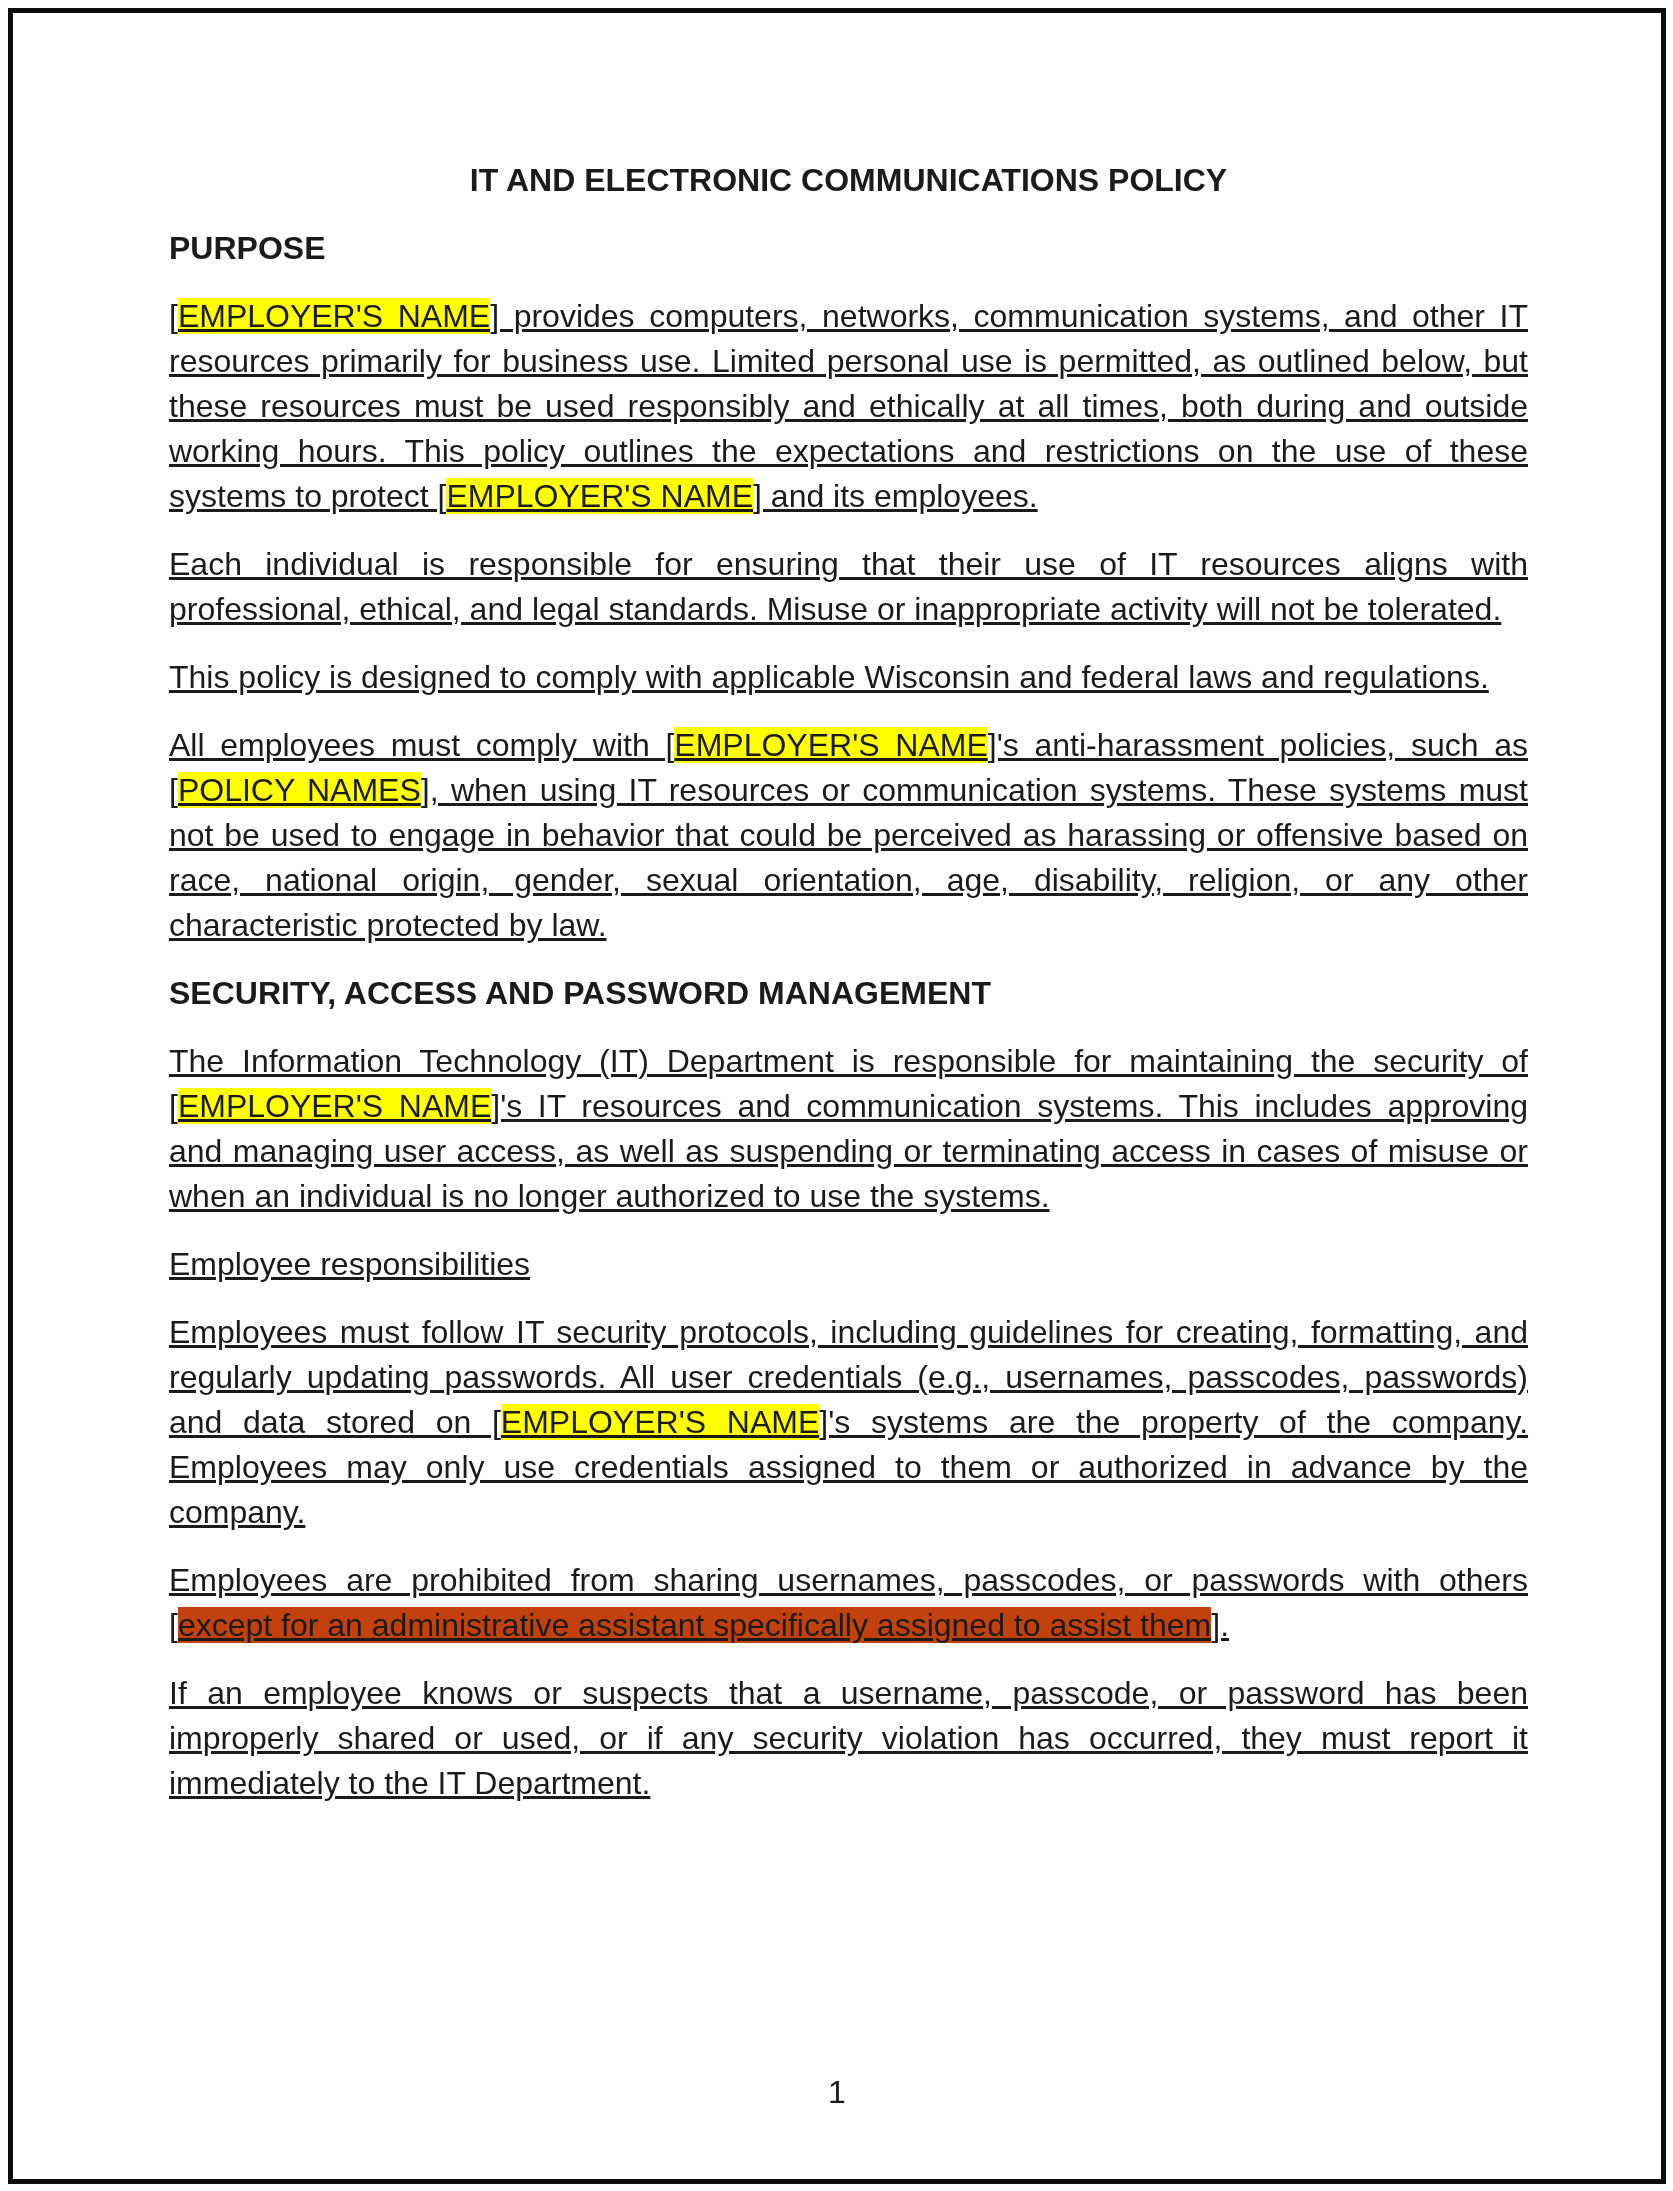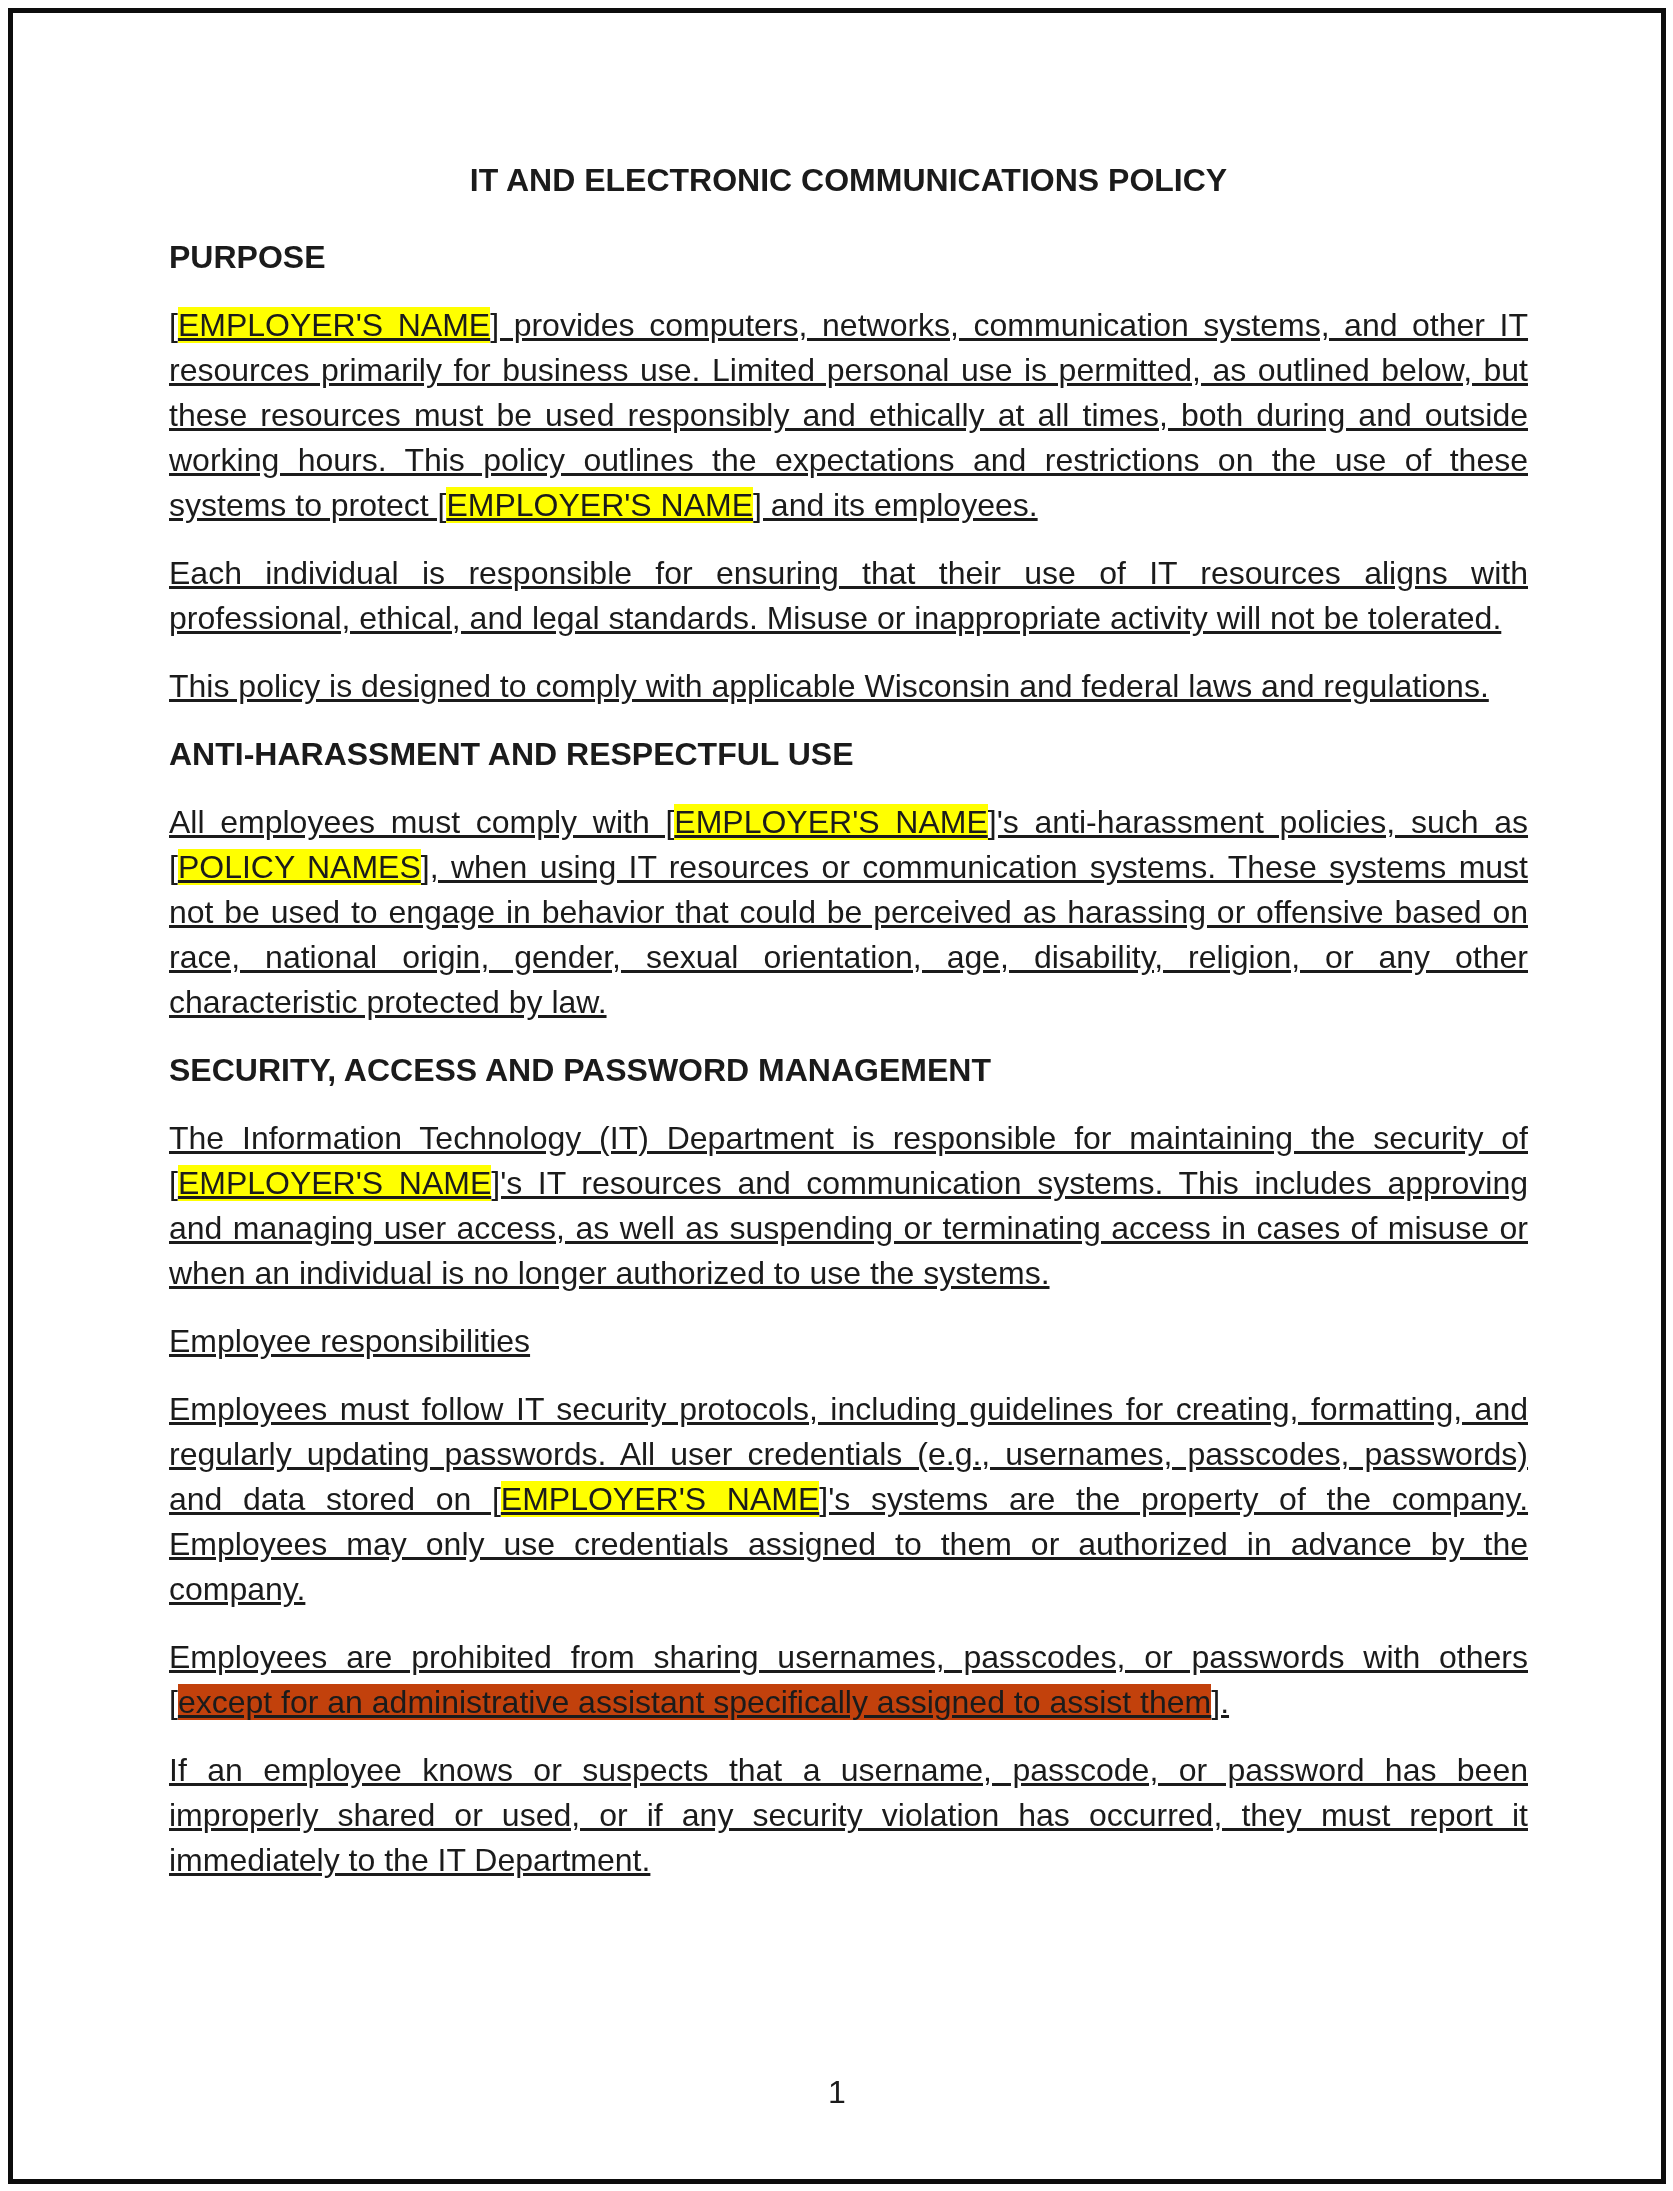--- a/index.html
+++ b/index.html
@@ -21,21 +21,21 @@
     position: absolute;
     left: 169px;
     top: 158px;
     width: 1359px;
   }
   .doc-title {
     text-align: center;
     font-weight: bold;
     font-size: 32px;
     line-height: 45px;
-    margin-bottom: 32px;
+    margin-bottom: 23px;
   }
   .doc-heading {
     font-weight: bold;
     font-size: 32px;
     line-height: 45px;
     margin: 0 0 23px 0;
   }
   .doc-heading.underline {
     font-weight: normal;
     text-decoration: underline;
@@ -65,21 +65,20 @@
 
 <div class="page-frame"></div>
 
 <div class="content">
   <div class="doc-title">IT AND ELECTRONIC COMMUNICATIONS POLICY</div>
   <div>
       <h2 class="doc-heading">PURPOSE</h2>
       <p class="doc-para"><span>[</span><span class="hl" style="background: rgb(255, 255, 0);">EMPLOYER'S NAME</span><span>] provides computers, networks, communication systems, and other IT resources primarily for business use. Limited personal use is permitted, as outlined below, but these resources must be used responsibly and ethically at all times, both during and outside working hours. This policy outlines the expectations and restrictions on the use of these systems to protect [</span><span class="hl" style="background: rgb(255, 255, 0);">EMPLOYER'S NAME</span><span>] and its employees.</span></p>
       <p class="doc-para"><span>Each individual is responsible for ensuring that their use of IT resources aligns with professional, ethical, and legal standards. Misuse or inappropriate activity will not be tolerated.</span></p>
       <p class="doc-para"><span>This policy is designed to comply with applicable Wisconsin and federal laws and regulations.</span></p>
-      <h2 class="doc-heading">ANTI-HARASSMENT AND RESPECTFUL USE</h2>
       <p class="doc-para"><span>All employees must comply with [</span><span class="hl" style="background: rgb(255, 255, 0);">EMPLOYER'S NAME</span><span>]'s anti-harassment policies, such as [</span><span class="hl" style="background: rgb(255, 255, 0);">POLICY NAMES</span><span>], when using IT resources or communication systems. These systems must not be used to engage in behavior that could be perceived as harassing or offensive based on race, national origin, gender, sexual orientation, age, disability, religion, or any other characteristic protected by law.</span></p>
       <h2 class="doc-heading">SECURITY, ACCESS AND PASSWORD MANAGEMENT</h2>
       <p class="doc-para"><span>The Information Technology (IT) Department is responsible for maintaining the security of [</span><span class="hl" style="background: rgb(255, 255, 0);">EMPLOYER'S NAME</span><span>]'s IT resources and communication systems. This includes approving and managing user access, as well as suspending or terminating access in cases of misuse or when an individual is no longer authorized to use the systems.</span></p>
       <h2 class="doc-heading underline">Employee responsibilities</h2>
       <p class="doc-para"><span>Employees must follow IT security protocols, including guidelines for creating, formatting, and regularly updating passwords. All user credentials (e.g., usernames, passcodes, passwords) and data stored on [</span><span class="hl" style="background: rgb(255, 255, 0);">EMPLOYER'S NAME</span><span>]'s systems are the property of the company. Employees may only use credentials assigned to them or authorized in advance by the company.</span></p>
       <p class="doc-para"><span>Employees are prohibited from sharing usernames, passcodes, or passwords with others [</span><span class="hl" style="background: #c2410c;">except for an administrative assistant specifically assigned to assist them</span><span>].</span></p>
       <p class="doc-para"><span>If an employee knows or suspects that a username, passcode, or password has been improperly shared or used, or if any security violation has occurred, they must report it immediately to the IT Department.</span></p>
     </div>
 </div>
 

